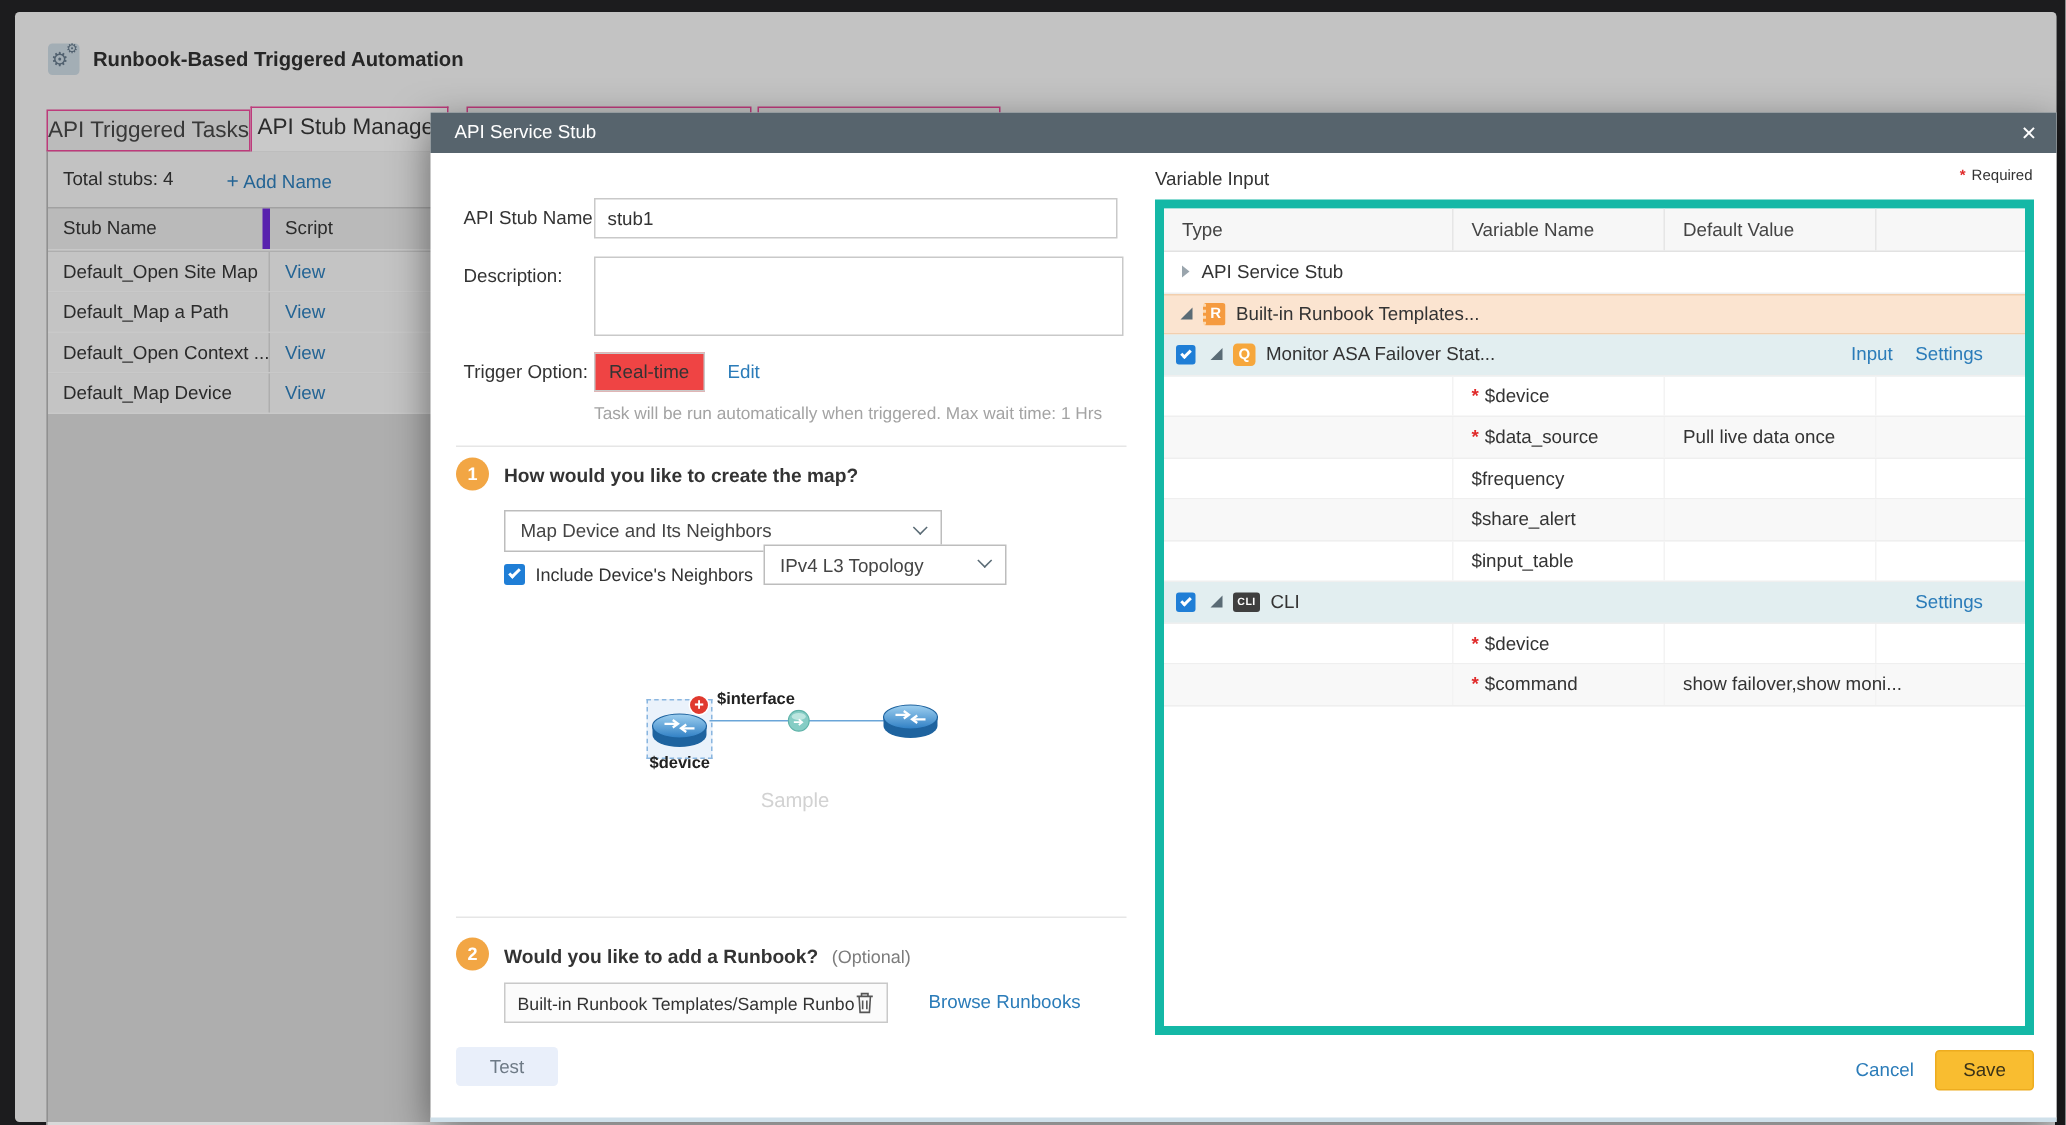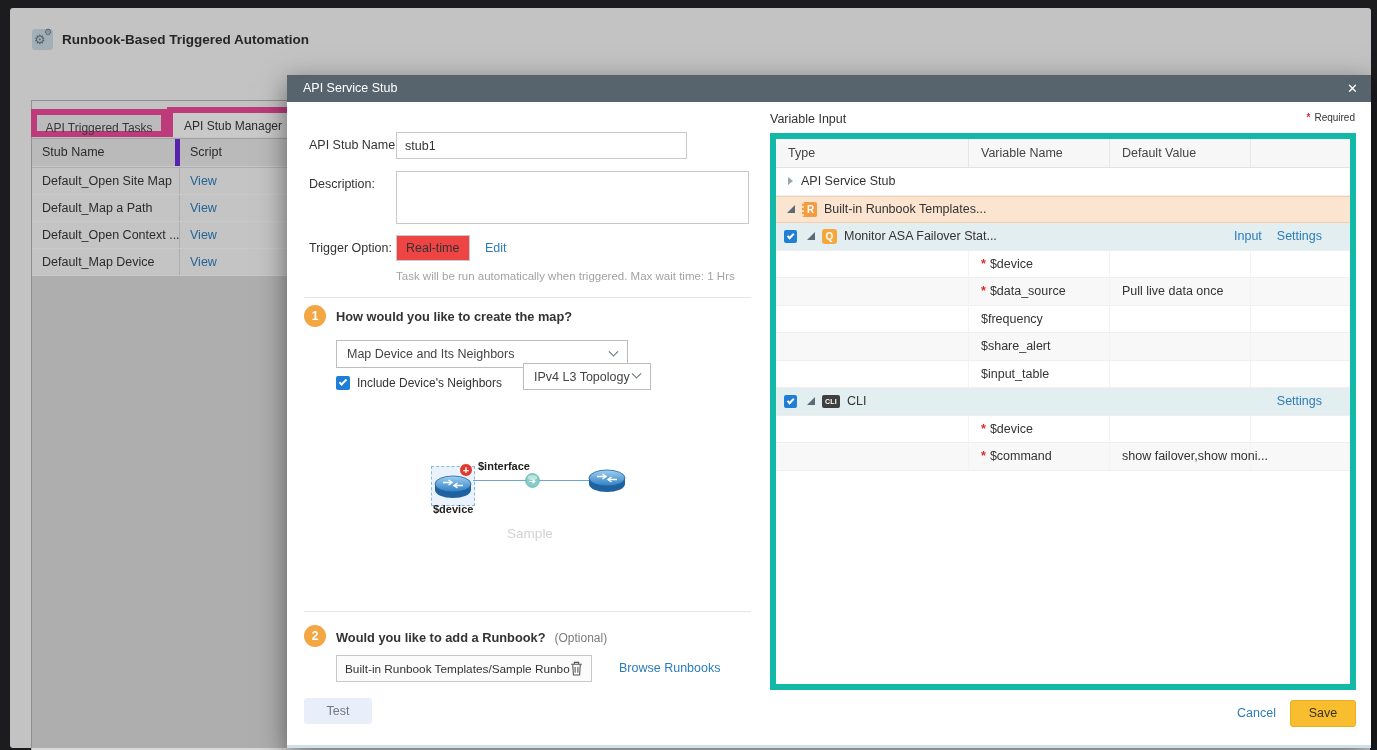--- a/index.html
+++ b/index.html
@@ -11,22 +11,22 @@
   
   .app { position:absolute; left:10px; top:8px; width:1361px; height:740px;
          background:#f4f4f4; border-radius:3px; }
   .app-title-row { position:absolute; left:22px; top:21px; display:flex; gap:9px; align-items:center; }
   .app-icon { width:21px; height:21px; background:#ccd9e2; border-radius:3px; position:relative;
               color:#64788a; }
   .app-icon .g1 { position:absolute; left:2px; top:4px; font-size:13px; line-height:13px; }
   .app-icon .g2 { position:absolute; right:1px; top:-1px; font-size:9px; line-height:9px; }
   .app-title { font-weight:bold; font-size:13.5px; color:#2d2d2d; }
 
-  .tab { position:absolute; top:65px; height:28px; background:#eaeaea; border:6px solid #ec4899;
-         text-align:center; line-height:26px; font-size:12px; color:#444; z-index:2;margin-top:36px; }
+  .tab { position:absolute; top:65px; height:28px; background:#eaeaea; border:1px solid #ec4899;
+         text-align:center; line-height:26px; font-size:15px; color:#444; z-index:2; }
   .tab.active { top:63px; height:30px; background:#fcfcfc; border-bottom:none; color:#333; z-index:3; }
   .tab.ghost { top:63px; height:30px; background:#f0f0f0; }
   .tab-0 { left:21px; width:136px; }
   .tab-1 { left:157px; width:132px; }
   .tab-2 { left:301px; width:190px; }
   .tab-3 { left:495px; width:162px; }
 
   .panel { position:absolute; left:21px; top:92px; width:1339px; height:655px;
            border-top:1px solid #b3b3b3; border-left:1px solid #b3b3b3; background:#d9d9d9; z-index:1; }
   .toolbar { position:absolute; left:0; top:0; width:100%; height:37px; background:#f3f3f3; }
@@ -50,21 +50,21 @@
   .modal { position:absolute; left:287px; top:75px; width:1084px; height:673px; background:#fff;
            z-index:10; box-shadow:0 8px 26px rgba(0,0,0,0.5); border-bottom:3px solid #cfe0ea; }
   .m-head { position:absolute; left:0; top:0; width:100%; height:27px; background:var(--header,#57646d);
             color:#fff; line-height:27px; padding-left:16px; font-size:12.5px; }
   .m-close { position:absolute; right:13px; top:0; height:27px; line-height:27px; color:#fff;
              font-size:13px; cursor:pointer; }
 
   .form-label { position:absolute; color:#333; }
   .inp { border:1px solid #c9c9c9; font-family:inherit; font-size:12.5px; color:#333;
          padding-left:8px; background:#fff; }
-  .inp-name { position:absolute; left:109px; top:57px; width:291px; height:27px; }
+  .inp-name { position:absolute; left:109px; top:57px; width:349px; height:27px; }
   .txt-desc { position:absolute; left:109px; top:96px; width:353px; height:53px; resize:none; }
   .box-realtime { position:absolute; left:109px; top:160px; width:74px; height:26px; background:#ef4444;
                   border:1px solid #c9c9c9; line-height:24px; padding-left:9px; color:#333; }
   .link { color:#2b7cb9; cursor:pointer; }
   .edit-link { position:absolute; left:198px; top:166px; }
   .hint { position:absolute; left:109px; top:195px; color:#a3a3a3; font-size:11.5px; }
   .hdiv { position:absolute; left:17px; width:447px; border-top:1px solid #e6e6e6; height:0; }
   .div1 { top:222px; } .div2 { top:536px; }
 
   .step-badge { position:absolute; width:22px; height:22px; border-radius:50%;
@@ -79,21 +79,21 @@
         color:#444; background:#fff; cursor:pointer; }
   .dd-map { position:absolute; left:49px; top:265px; width:292px; height:28px; }
   .chev { width:7px; height:7px; border-right:1.6px solid #5a6b75; border-bottom:1.6px solid #5a6b75;
           transform:rotate(45deg) translate(-2px,-2px); margin-left:auto; }
   .cb-row { position:absolute; left:49px; top:288px; display:flex; align-items:flex-end; gap:7px; }
   .checkbox { width:14px; height:14px; background:var(--cb,#1f7ed6); border-radius:2px;
               display:flex; align-items:center; justify-content:center; cursor:pointer; }
   .checkmark { width:8px; height:4px; border-left:2px solid #fff; border-bottom:2px solid #fff;
                transform:rotate(-45deg) translate(1px,-1px); }
   .cb-label { font-size:12px; color:#333; }
-  .dd-topo { width:128px; height:27px; position:relative;margin-left:14px; }
+  .dd-topo { width:162px; height:27px; position:relative; }
 
   
   .selbox { position:absolute; left:144px; top:391px; width:44px; height:40px;
             border:1px dashed #8ab6e0; background:#eaf2fb; }
   .router { position:absolute; width:40px; height:30px; }
   .router1 { left:146px; top:396px; } .router2 { left:300px; top:390px; }
   .add-badge { position:absolute; left:172px; top:388px; width:14px; height:14px; border-radius:50%;
                background:#e0392e; border:1px solid #fff; color:#fff; font-size:11px; line-height:12px;
                text-align:center; font-weight:bold; }
   .iface-label { position:absolute; left:191px; top:385px; font-weight:bold; font-size:11px; color:#222; }

